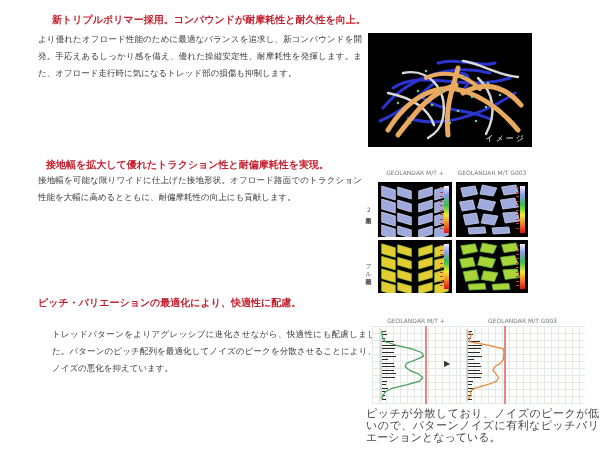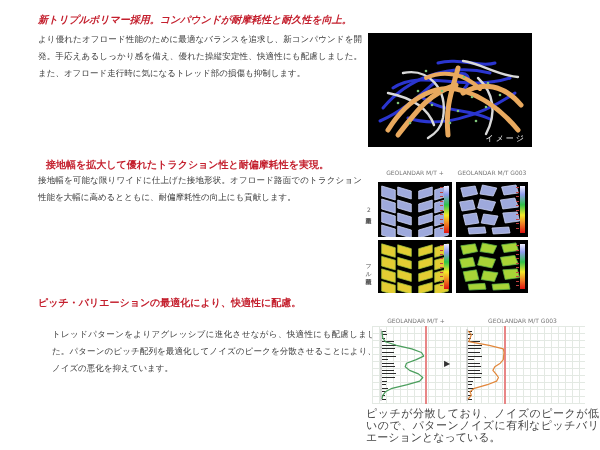--- a/index.html
+++ b/index.html
@@ -46,24 +46,24 @@
   }
   .chart svg{position:absolute;left:0;top:0;}
   .refline{position:absolute;top:0;bottom:0;width:1.5px;background:#e88686;}
   .tickdash{position:absolute;height:1px;background:#2b2b2b;}
   .arrow{font-size:8px;color:#333;}
   .fig-caption{font-size:11px;color:#444;line-height:12px;width:233px;text-align:justify;}
 </style>
 </head>
 <body>
 
-<div class="abs" style="left:38px;top:13px;font-style:italic;">
+<div class="abs" style="left:52px;top:13px;">
   <div class="heading">新トリプルポリマー採用。コンパウンドが耐摩耗性と耐久性を向上。</div>
 </div>
-<div class="abs bodytext" style="left:38px;top:31px;">より優れたオフロード性能のために最適なバランスを追求し、新コンパウンドを開発。手応えあるしっかり感を備え、優れた操縦安定性、快適性にも配慮しました。また、オフロード走行時に気になるトレッド部の損傷も抑制します。</div>
+<div class="abs bodytext" style="left:38px;top:31px;">より優れたオフロード性能のために最適なバランスを追求し、新コンパウンドを開発。手応えあるしっかり感を備え、優れた操縦安定性、耐摩耗性を発揮します。また、オフロード走行時に気になるトレッド部の損傷も抑制します。</div>
 
 <div class="abs polymer-img">
   <svg width="164" height="114" viewBox="0 0 164 114">
     <g fill="none" stroke-linecap="round">
 
       <g stroke="#2a35cf" stroke-width="3">
         <path d="M15,75 C40,45 80,30 122,40"></path>
         <path d="M25,55 C55,35 95,60 142,45"></path>
         <path d="M40,85 C70,95 110,85 147,60"></path>
         <path d="M70,30 C90,24 112,35 127,30"></path>

